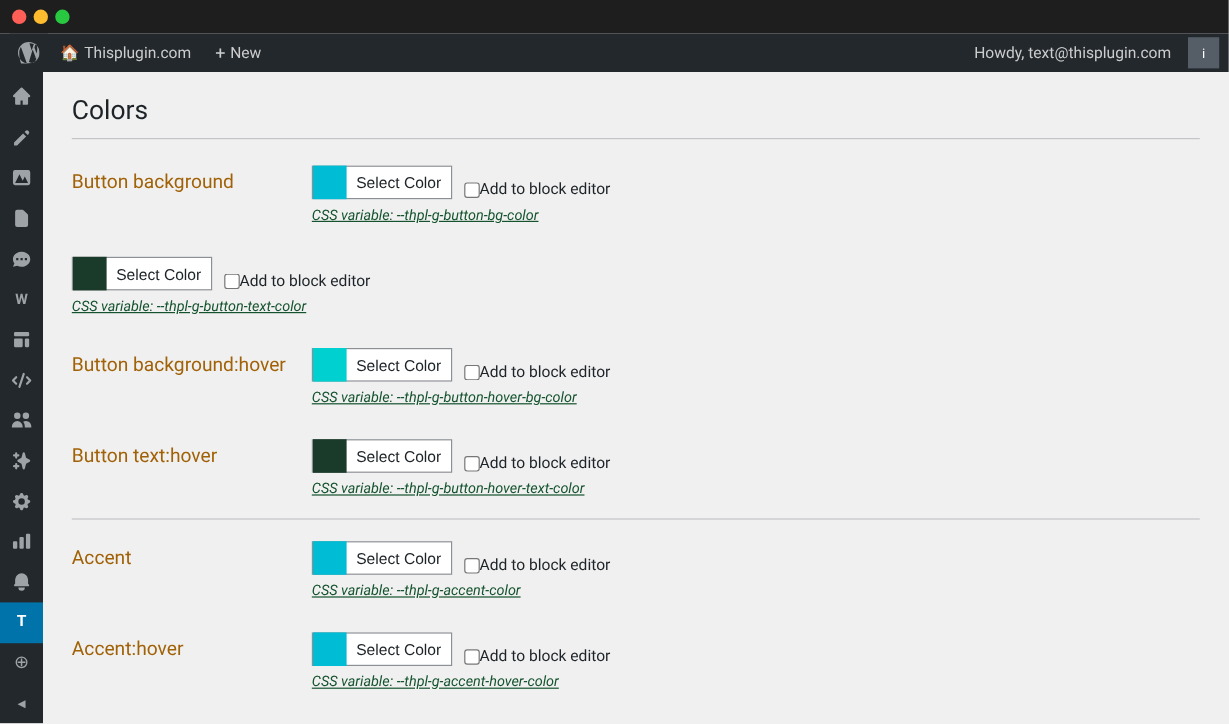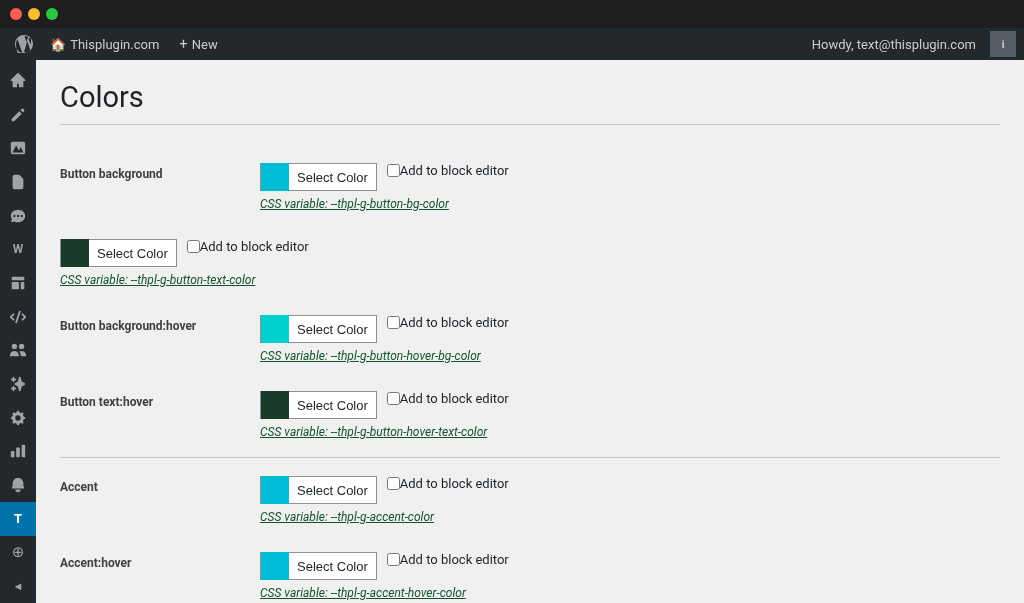--- a/index.html
+++ b/index.html
@@ -101,49 +101,49 @@
     
     .content-area {
       flex: 1;
       background: #f0f0f1;
       overflow-y: auto;
       padding: 20px 24px;
     }
 
     
     .page-title {
-      font-size: 29px;
+      font-size: 22px;
       font-weight: 400;
       color: #1d2327;
-      margin-bottom: 24px;
+      margin-bottom: 8px;
       padding-bottom: 10px;
       border-bottom: 1px solid #c3c4c7;
     }
 
     
     .color-row {
       display: flex;
       align-items: flex-start;
       padding: 14px 0;
       border-bottom: none;
     }
     .color-row-label {
       width: 200px;
-      font-weight: 700;
-      color: #404040;
-      font-size: 12px;
+      font-weight: 400;
+      color: #a16207;
+      font-size: 16px;
       padding-top: 4px;
       flex-shrink: 0;
     }
     .color-row-content {
       flex: 1;
     }
     .color-row-controls {
       display: flex;
-      align-items: flex-start;
+      align-items: flex-end;
       gap: 10px;
       margin-bottom: 6px;
     }
     .color-swatch-btn {
       display: flex;
       align-items: center;
       gap: 0;
       border: 1px solid #8c8f94;
       background: #fff;
       cursor: pointer;

